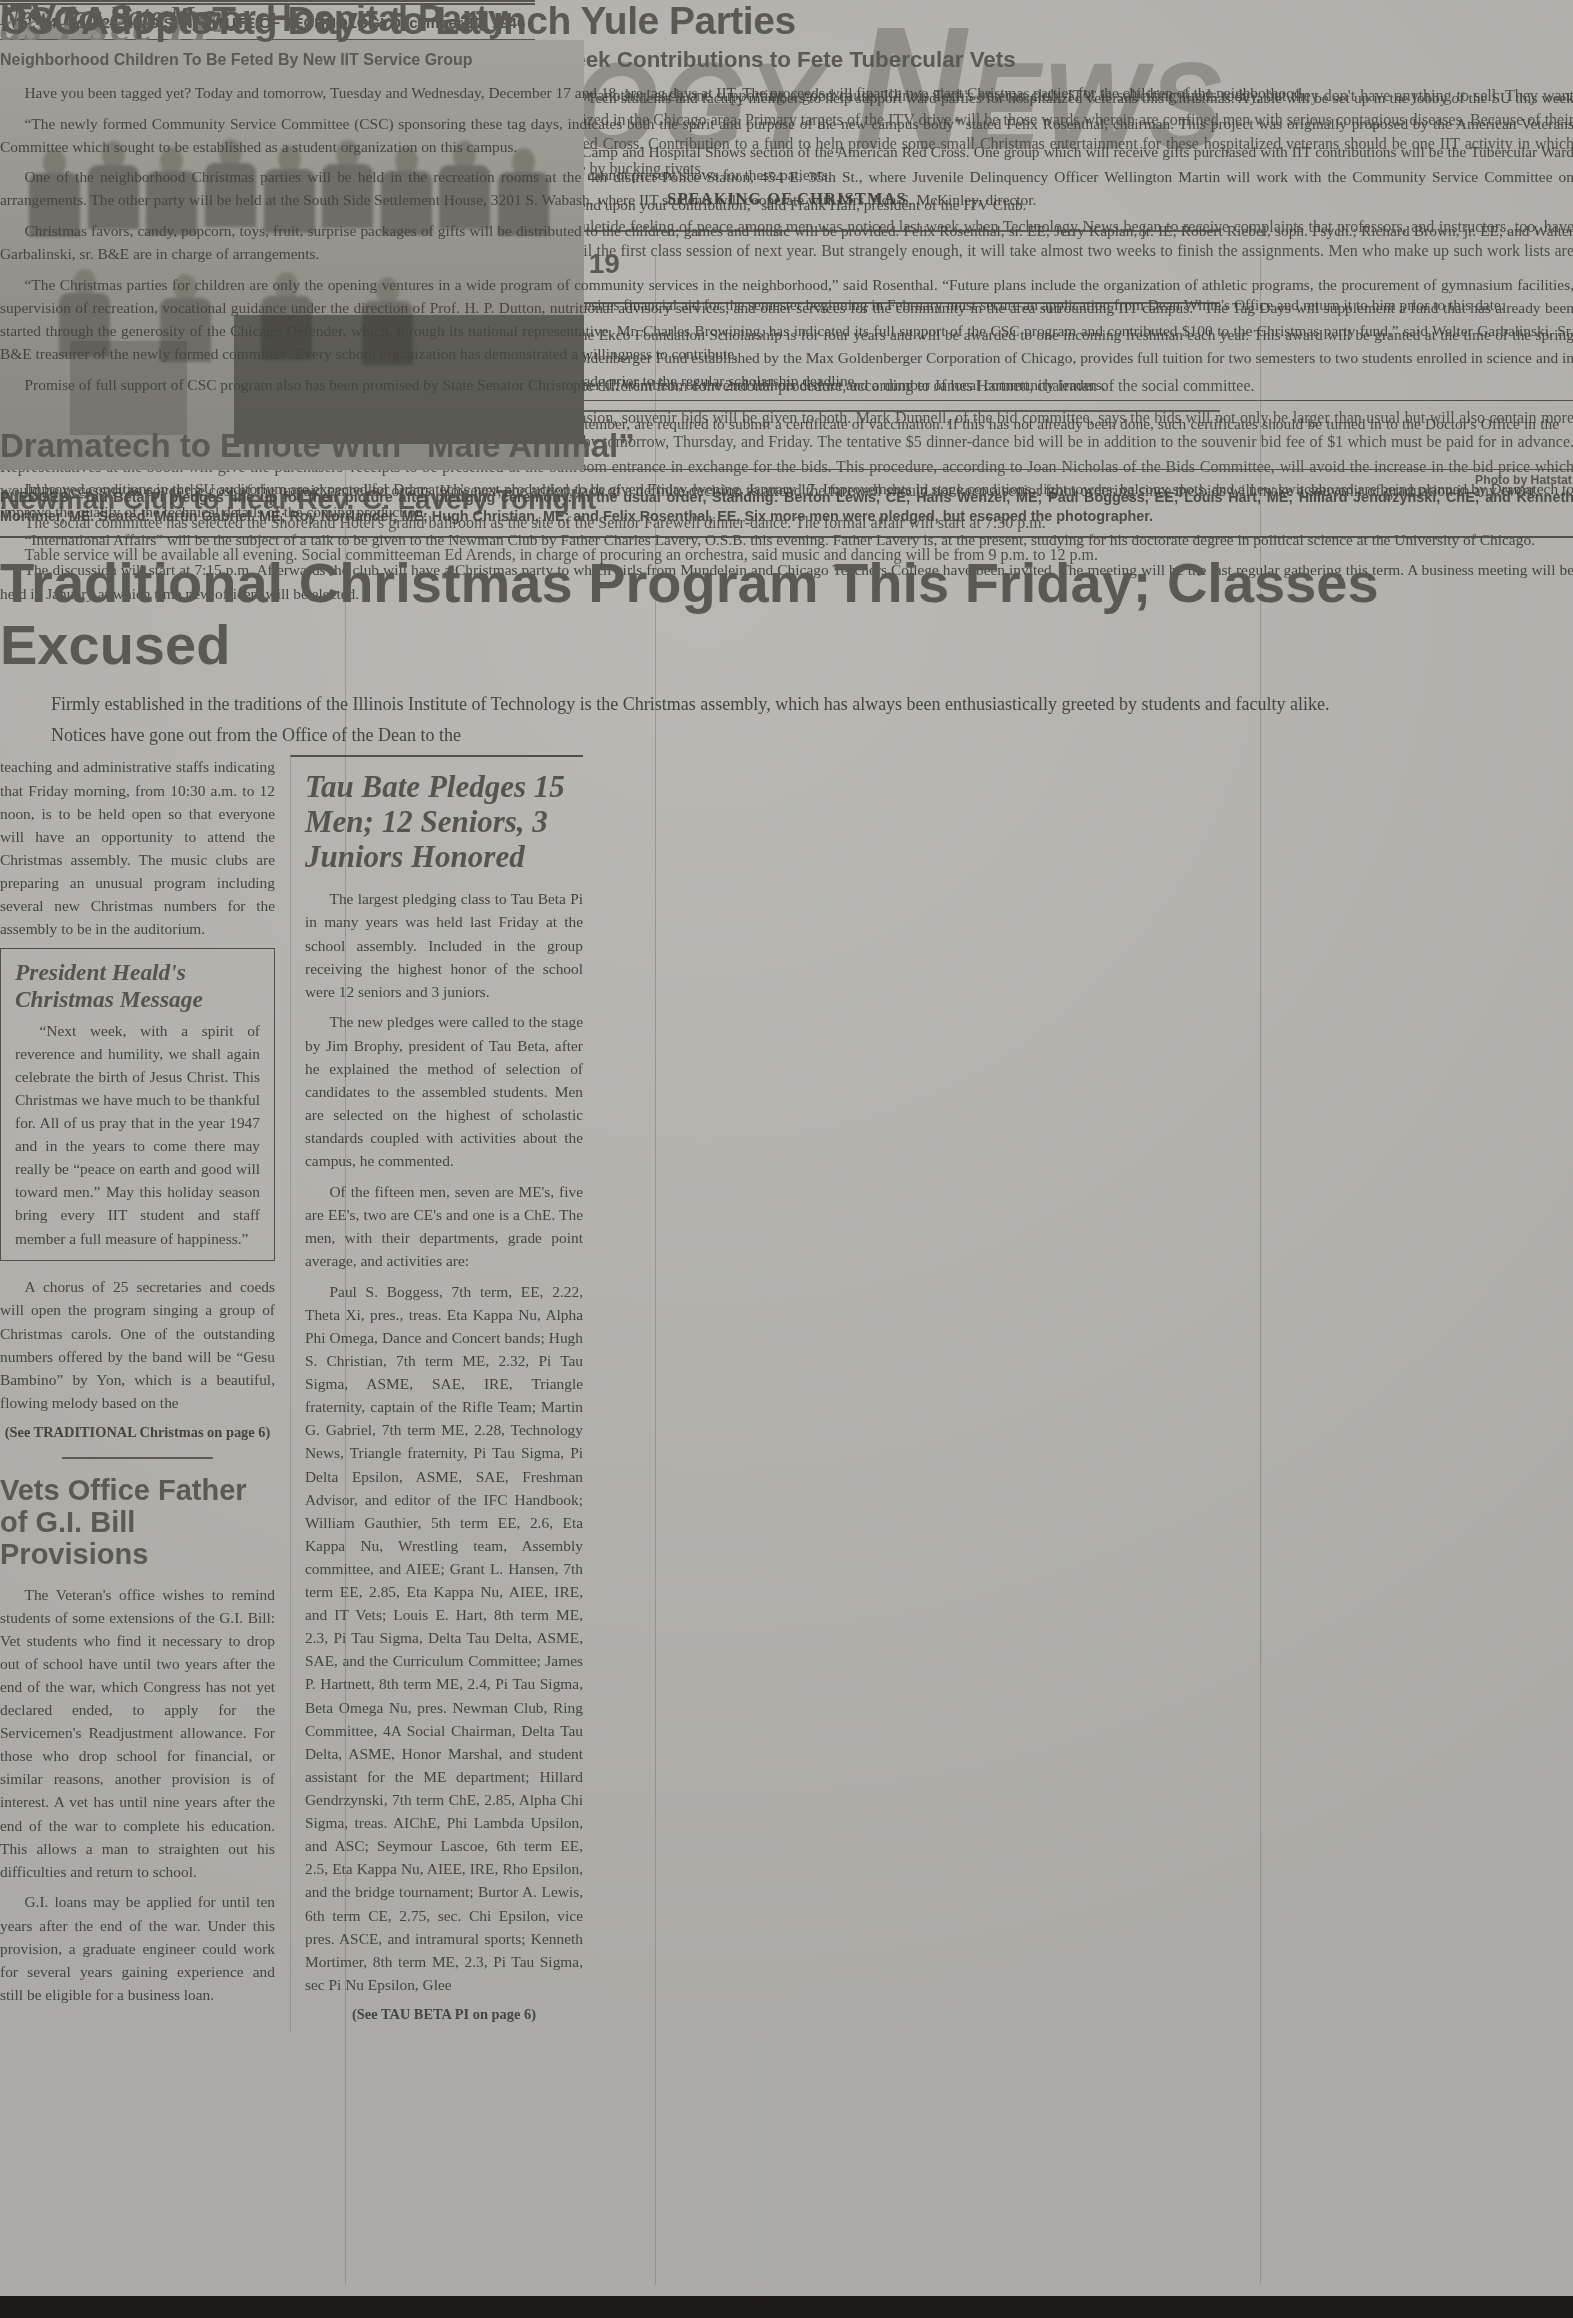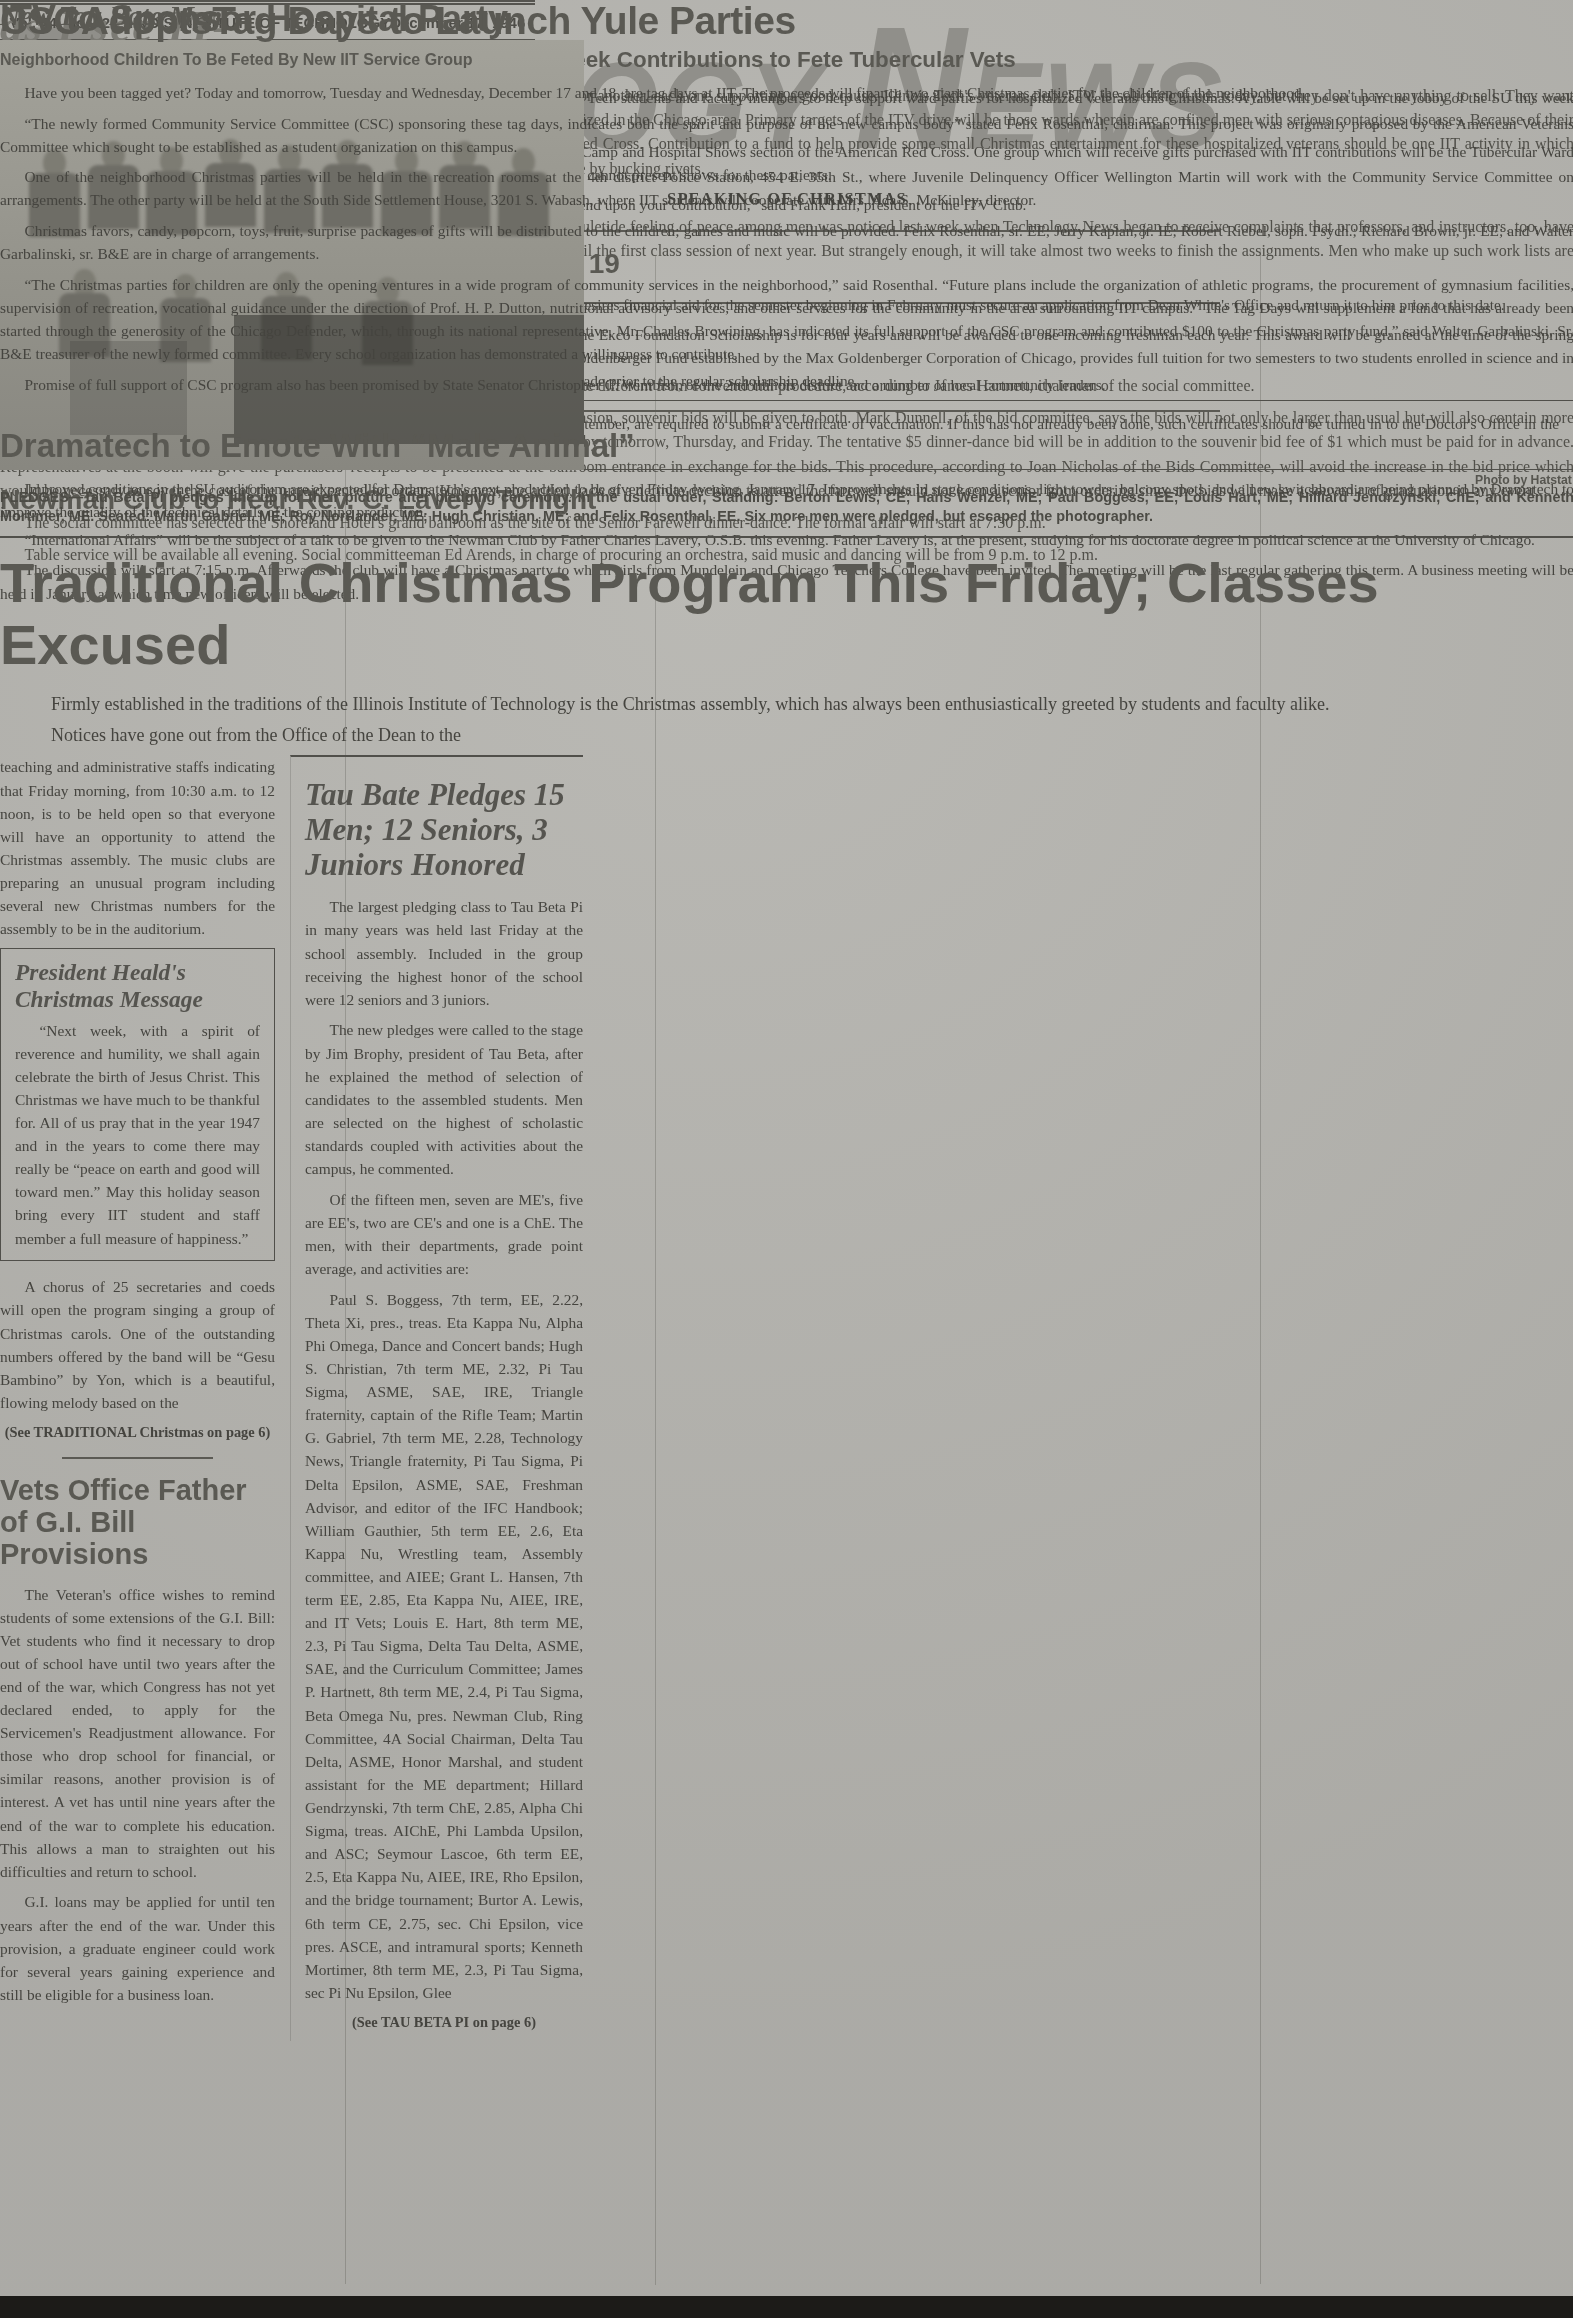--- a/index.html
+++ b/index.html
@@ -61,21 +61,21 @@
   .credit{text-align:right;font-family:"Liberation Sans", sans-serif;font-weight:bold;
     font-size:12.2px;color:#56554f;margin:3.2px 2.1px 1.1px 0;}
   .caption{font-family:"Liberation Sans", sans-serif;font-weight:bold;font-size:14.4px;
     line-height:1.35;color:#4c4b45;text-align:justify;border-bottom:2.7px solid #504f4a;
     padding-bottom:9.6px;margin-bottom:14px;}
   .trad-head{font-size:56px;line-height:1.1;font-weight:bold;margin-bottom:16px;}
   .intro p{font-size:18px;line-height:1.45;text-indent:51px;margin-bottom:4.3px;}
   .subcols{display:flex;margin-top:7.5px;}
   .subcolL{width:275px;}
   .subcolR{width:278px;margin-left:15px;padding-left:14px;border-left:1.1px solid rgba(75,74,68,0.22);
-    border-top:2.7px solid #504f4a;padding-top:21px;}
+    border-top:2.7px solid #504f4a;padding-top:13px;}
   .heald-title{font-style:italic;font-weight:bold;font-size:23.4px;line-height:1.15;
     font-family:"Liberation Serif", serif;color:#55544f;margin-bottom:5.3px;}
   .heald-box p{margin-bottom:0;}
   .vets-head{font-size:29px;line-height:1.1;font-weight:bold;margin:9.6px 0 11.7px 0;}
   .taubate-head{font-style:italic;font-size:31px;line-height:1.12;font-weight:bold;
     font-family:"Liberation Serif", serif;color:#55544f;margin-bottom:12.8px;}
   
   .colR{position:absolute;left:2385;top:462;width:545;}
   .csc-head{font-size:39px;line-height:1.06;font-weight:bold;margin-bottom:9.6px;letter-spacing:-0.5px;}
   .csc-sub{font-size:16px;line-height:1.15;font-weight:bold;margin-bottom:11.7px;}

